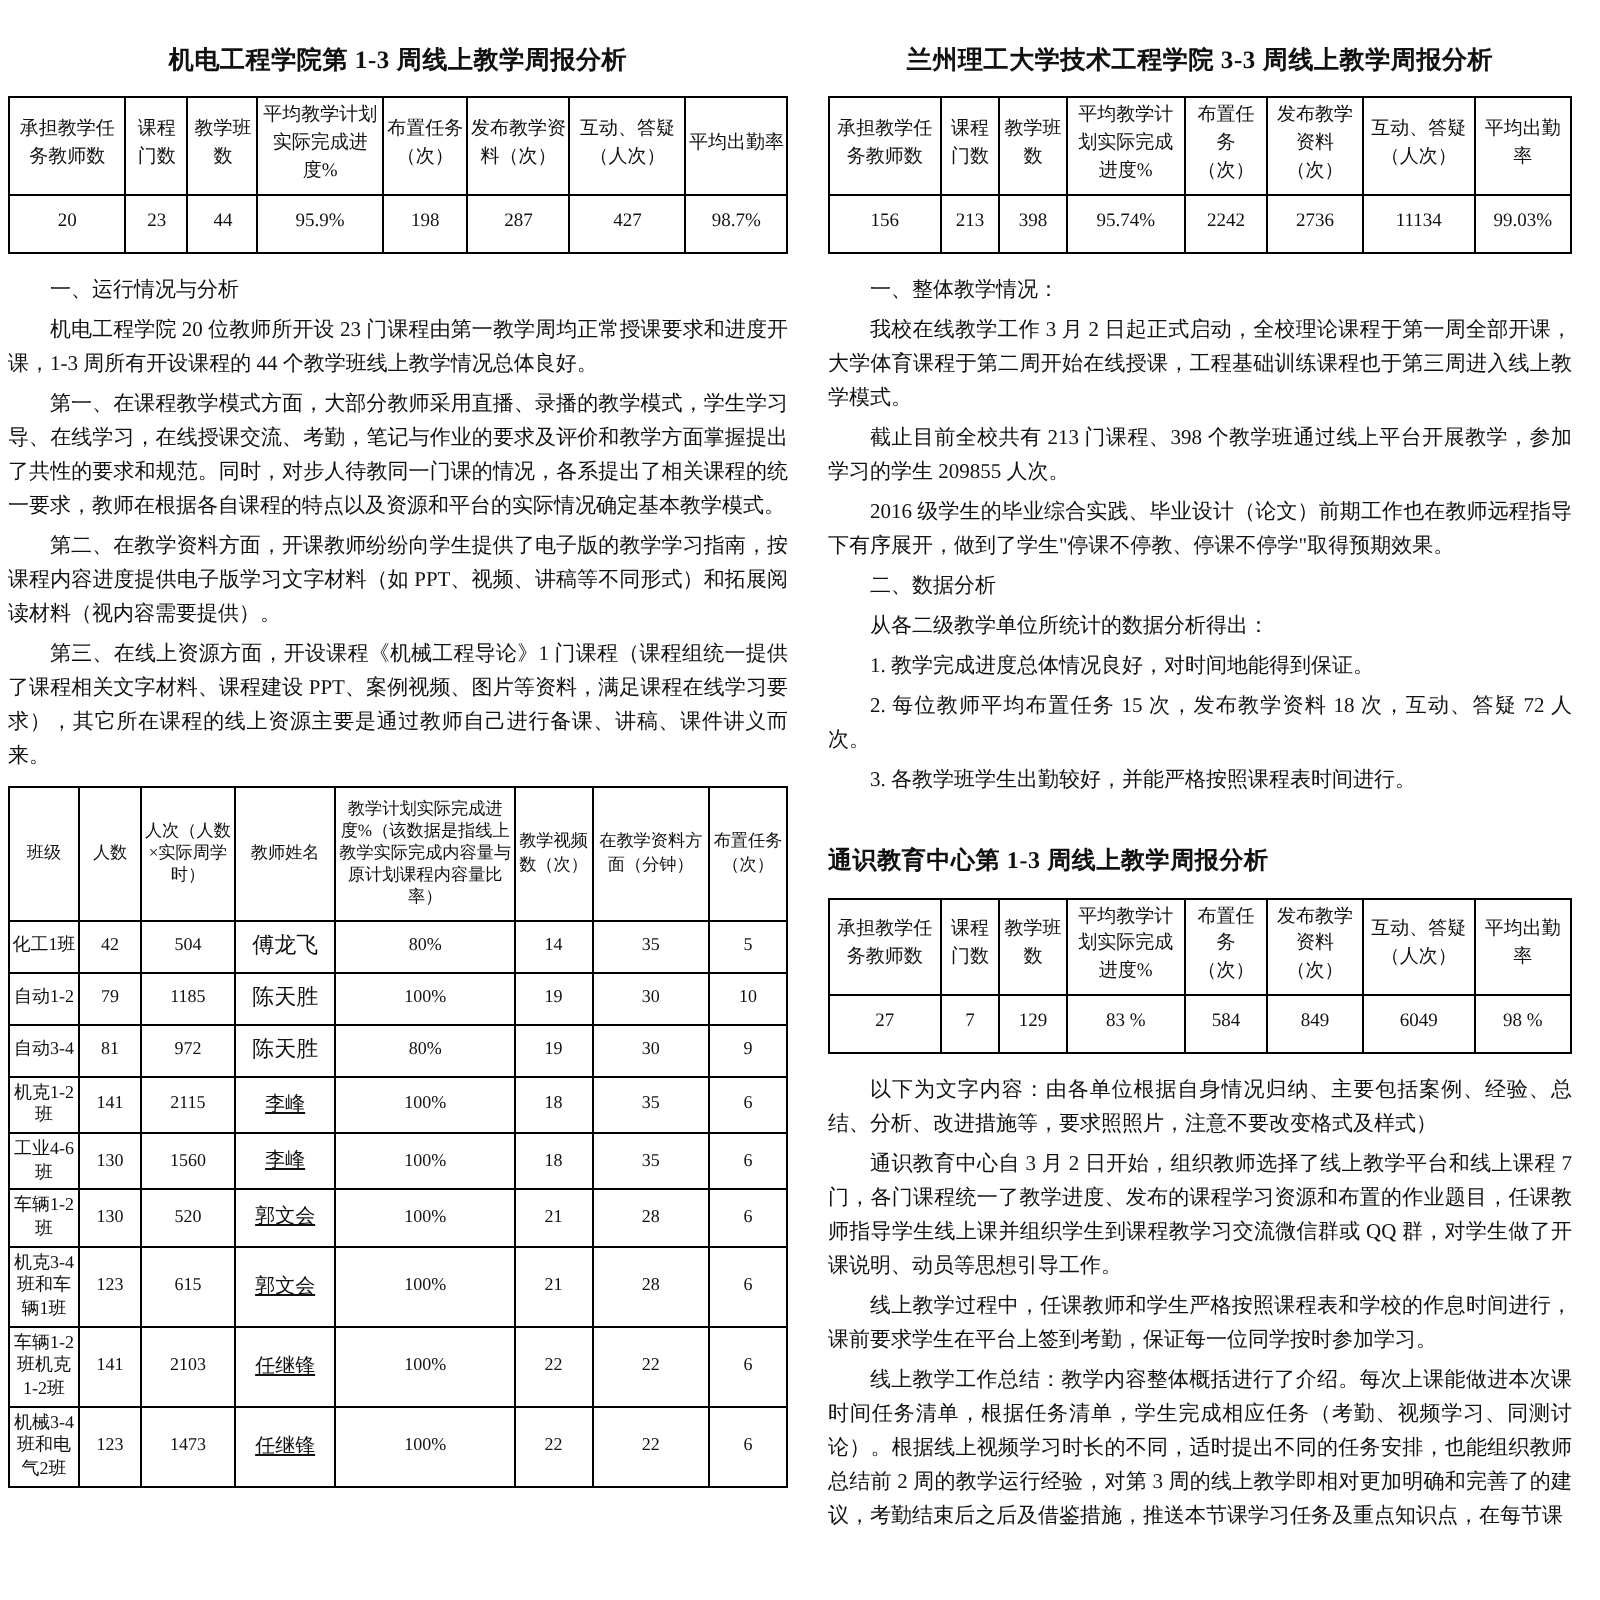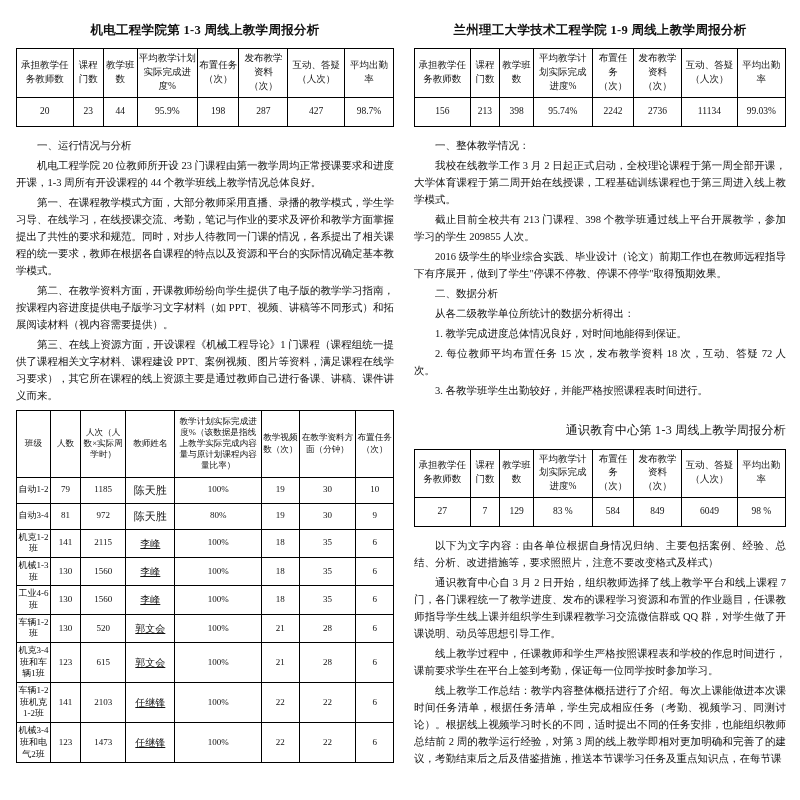--- a/index.html
+++ b/index.html
@@ -20,39 +20,39 @@
     height: 800px;
     position: relative;
     box-sizing: border-box;
     display: flex;
   }
   .col {
     box-sizing: border-box;
   }
   .col-left {
     width: 404px;
-    padding: 22px 10px 0 16px;
+    padding: 22px 10px 0 4px;
   }
   .col-right {
     width: 396px;
     padding: 22px 14px 0 10px;
   }
 
   h1.doc-title {
     font-size: 12.5px;
     font-weight: bold;
     text-align: center;
     margin: 0 0 10px 0;
     letter-spacing: 0.3px;
     line-height: 1.3;
   }
   h2.doc-title-2 {
     font-size: 12px;
-    font-weight: normal;
-    text-align: right;
+    font-weight: bold;
+    text-align: left;
     margin: 0 0 10px 0;
     letter-spacing: 0.3px;
   }
 
   table.grid {
     border-collapse: collapse;
     width: 100%;
     font-size: 9.5px;
     table-layout: fixed;
   }
@@ -192,20 +192,30 @@
           <th>人次（人数×实际周学时）</th>
           <th>教师姓名</th>
           <th>教学计划实际完成进度%（该数据是指线上教学实际完成内容量与原计划课程内容量比率）</th>
           <th>教学视频数（次）</th>
           <th>在教学资料方面（分钟）</th>
           <th>布置任务（次）</th>
         </tr>
       </thead>
       <tbody>
         <tr>
+          <td>化工1班</td>
+          <td>42</td>
+          <td>504</td>
+          <td class="name">傅龙飞</td>
+          <td>80%</td>
+          <td>14</td>
+          <td>35</td>
+          <td>5</td>
+        </tr>
+        <tr>
           <td>自动1-2</td>
           <td>79</td>
           <td>1185</td>
           <td class="name">陈天胜</td>
           <td>100%</td>
           <td>19</td>
           <td>30</td>
           <td>10</td>
         </tr>
         <tr>
@@ -222,30 +232,20 @@
           <td>机克1-2班</td>
           <td>141</td>
           <td>2115</td>
           <td class="big">李峰</td>
           <td>100%</td>
           <td>18</td>
           <td>35</td>
           <td>6</td>
         </tr>
         <tr>
-          <td>机械1-3班</td>
-          <td>130</td>
-          <td>1560</td>
-          <td class="big">李峰</td>
-          <td>100%</td>
-          <td>18</td>
-          <td>35</td>
-          <td>6</td>
-        </tr>
-        <tr>
           <td>工业4-6班</td>
           <td>130</td>
           <td>1560</td>
           <td class="big">李峰</td>
           <td>100%</td>
           <td>18</td>
           <td>35</td>
           <td>6</td>
         </tr>
         <tr>
@@ -289,21 +289,21 @@
           <td>6</td>
         </tr>
 
       </tbody>
     </table>
 
   </div>
 
   <div class="col col-right">
 
-    <h1 class="doc-title">兰州理工大学技术工程学院 1-9 周线上教学周报分析</h1>
+    <h1 class="doc-title">兰州理工大学技术工程学院 3-3 周线上教学周报分析</h1>
 
     <div class="summary-wrap">
       <table class="grid">
         <colgroup>
           <col style="width:15%">
             <col style="width:8%">
             <col style="width:9%">
             <col style="width:16%">
           <col style="width:11%">
             <col style="width:13%">

